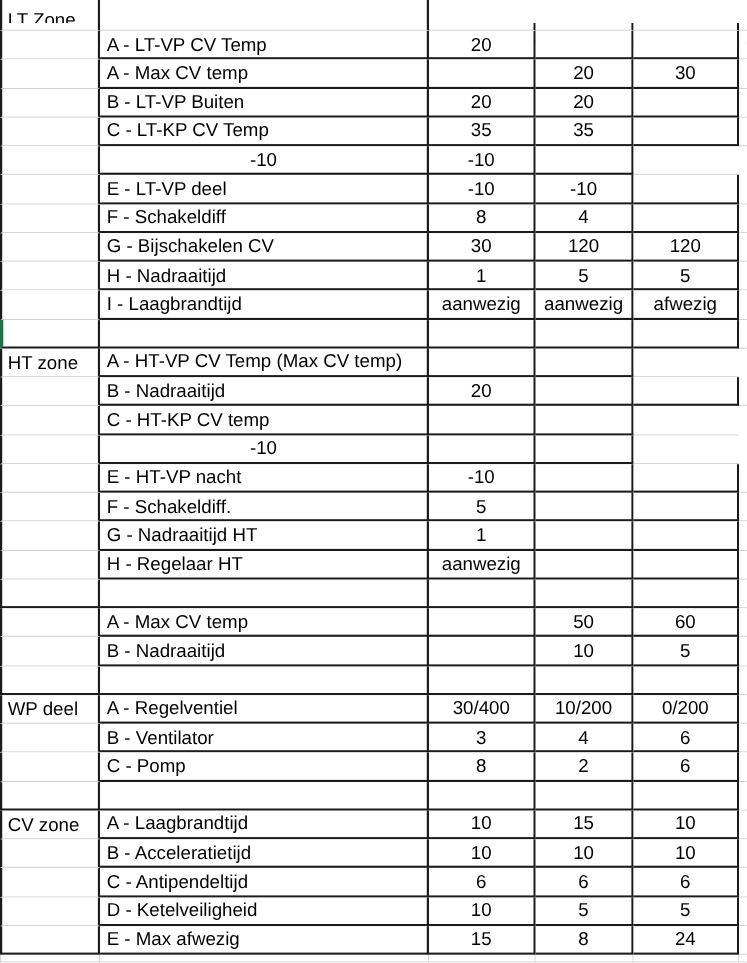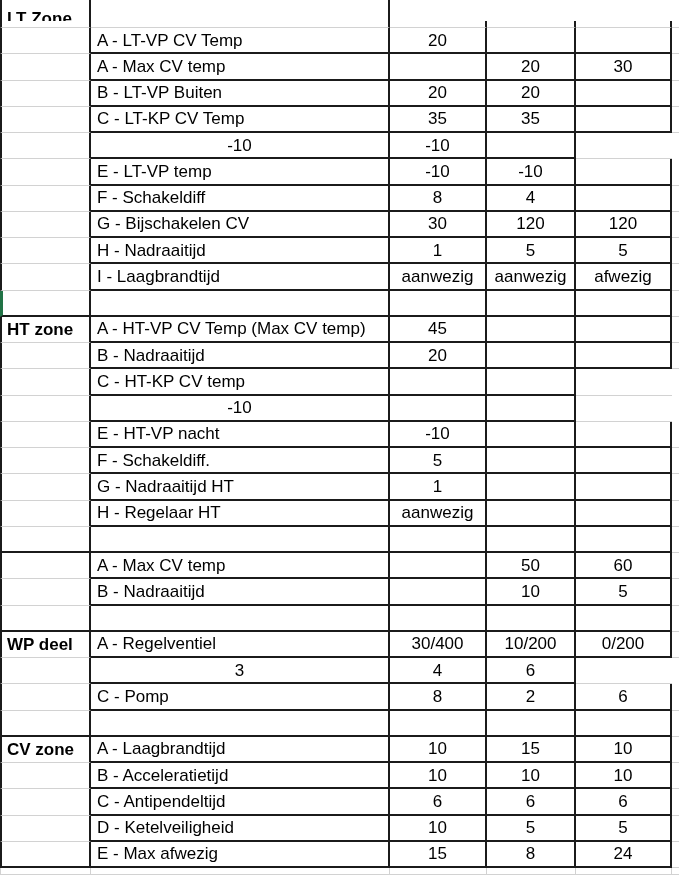--- a/index.html
+++ b/index.html
@@ -11,21 +11,21 @@
     --bg:#ffffff;
   }
   *{margin:0;padding:0;box-sizing:border-box;}
   html,body{width:679px;height:875px;background:var(--bg);overflow:hidden;}
   body{font-family:"Liberation Sans",sans-serif;font-size:17px;color:var(--txt);}
   .sheet{width:679px;height:875px;background:var(--bg);}
   .row{display:grid;grid-template-columns:91px 299px 97px 89px 96px 7px;height:26.25px;}
   .cell{display:flex;align-items:center;overflow:hidden;white-space:nowrap;background:var(--bg);}
   
   .c0{border-left:2px solid var(--dark);border-right:2px solid var(--dark);
-      border-bottom:1px solid var(--grid);padding:1px 16px 0 5px;font-weight:bold;}
+      border-bottom:1px solid var(--grid);padding:1px 16px 0 5px;}
   
   .c1{border-right:2px solid var(--dark);border-bottom:2px solid var(--dark);padding:1px 0 0 6px;}
   
   .c2,.c3,.c4{border-right:2px solid var(--dark);border-bottom:2px solid var(--dark);
       justify-content:center;padding-top:1px;}
   
   .sliver{border-bottom:1px solid var(--grid);}
   
   .row.full-bottom .c0{border-bottom:2px solid var(--dark);}
   
@@ -106,21 +106,21 @@
       </div>
       <div class="row">
         <div class="cell c0"></div>
         <div class="cell c2">-10</div>
         <div class="cell c3">-10</div>
         <div class="cell c4"></div>
         <div class="cell sliver"></div>
       </div>
       <div class="row">
         <div class="cell c0"></div>
-        <div class="cell c1">E - LT-VP temp</div>
+        <div class="cell c1">E - LT-VP deel</div>
         <div class="cell c2">-10</div>
         <div class="cell c3">-10</div>
         <div class="cell c4"></div>
         <div class="cell sliver"></div>
       </div>
       <div class="row">
         <div class="cell c0"></div>
         <div class="cell c1">F - Schakeldiff</div>
         <div class="cell c2">8</div>
         <div class="cell c3">4</div>
@@ -155,21 +155,20 @@
         <div class="cell c0"></div>
         <div class="cell c1"></div>
         <div class="cell c2"></div>
         <div class="cell c3"></div>
         <div class="cell c4"></div>
         <div class="cell sliver"></div>
       </div>
       <div class="row">
         <div class="cell c0">HT zone</div>
         <div class="cell c1">A - HT-VP CV Temp (Max CV temp)</div>
-        <div class="cell c2">45</div>
         <div class="cell c3"></div>
         <div class="cell c4"></div>
         <div class="cell sliver"></div>
       </div>
       <div class="row">
         <div class="cell c0"></div>
         <div class="cell c1">B - Nadraaitijd</div>
         <div class="cell c2">20</div>
         <div class="cell c3"></div>
         <div class="cell c4"></div>
@@ -256,20 +255,21 @@
       <div class="row">
         <div class="cell c0">WP deel</div>
         <div class="cell c1">A - Regelventiel</div>
         <div class="cell c2">30/400</div>
         <div class="cell c3">10/200</div>
         <div class="cell c4">0/200</div>
         <div class="cell sliver"></div>
       </div>
       <div class="row">
         <div class="cell c0"></div>
+        <div class="cell c1">B - Ventilator</div>
         <div class="cell c2">3</div>
         <div class="cell c3">4</div>
         <div class="cell c4">6</div>
         <div class="cell sliver"></div>
       </div>
       <div class="row">
         <div class="cell c0"></div>
         <div class="cell c1">C - Pomp</div>
         <div class="cell c2">8</div>
         <div class="cell c3">2</div>

